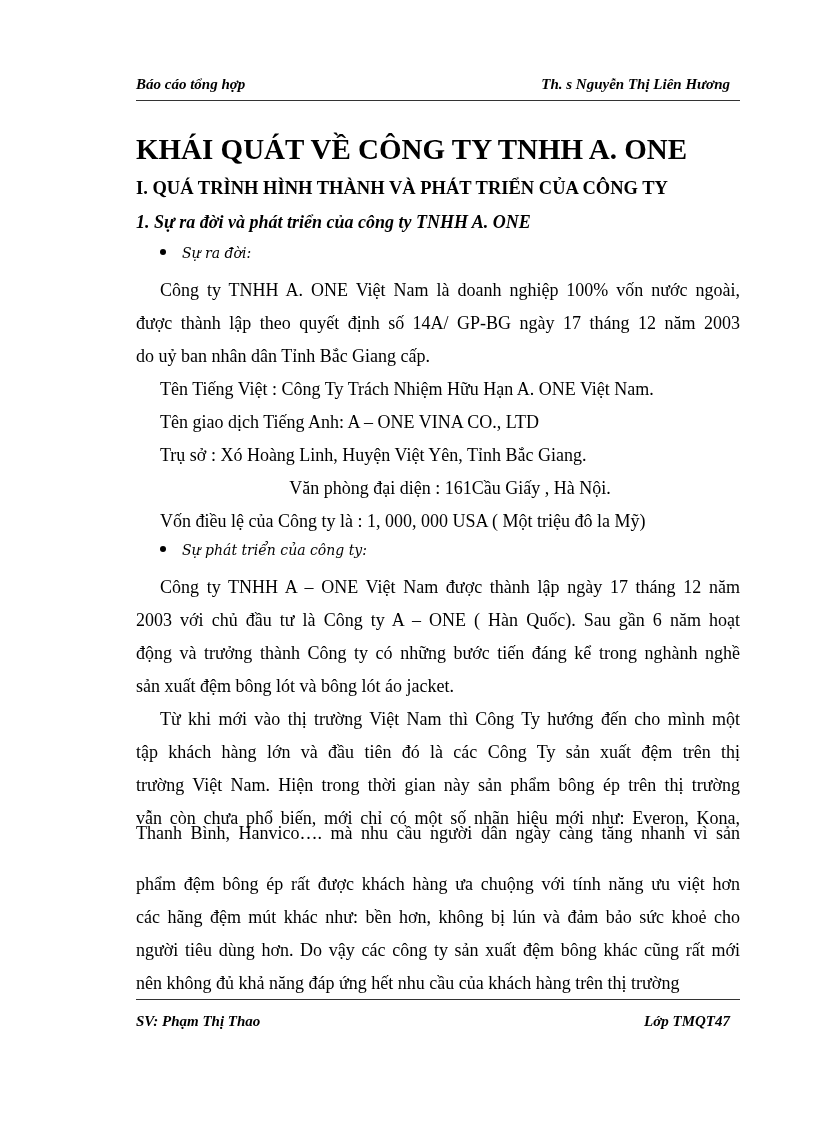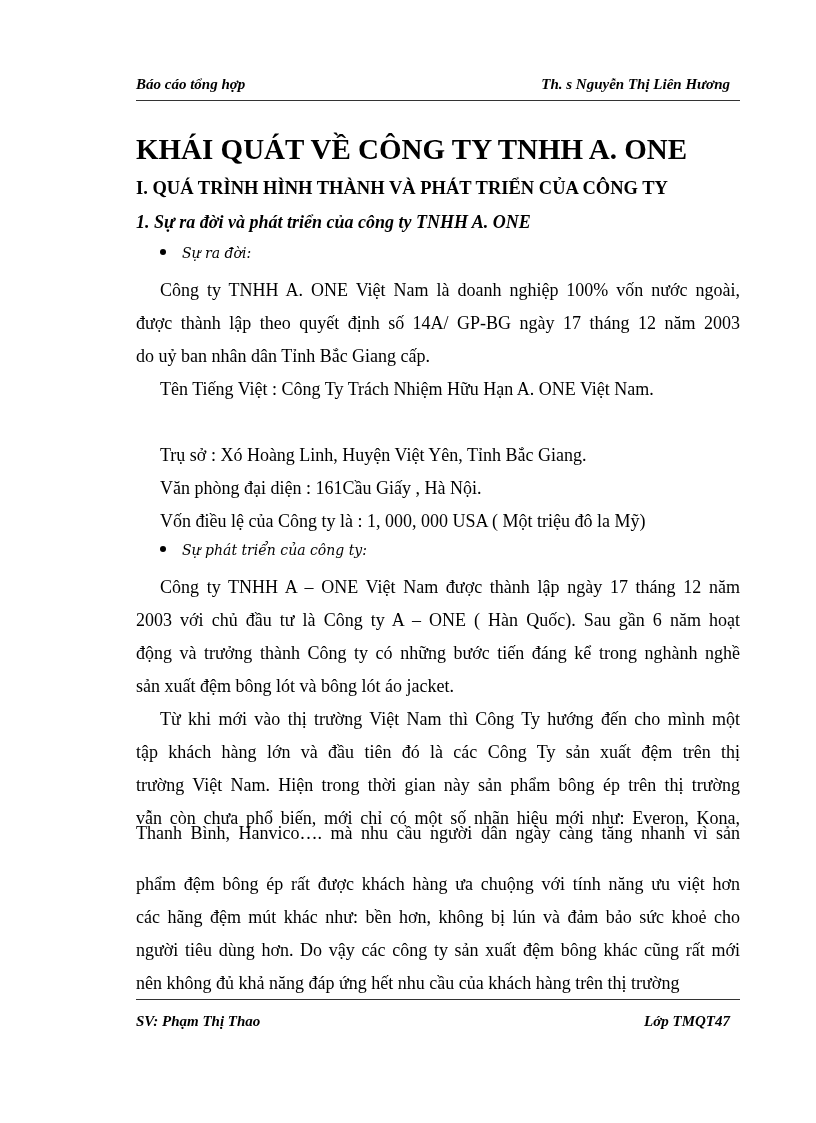--- a/index.html
+++ b/index.html
@@ -51,22 +51,23 @@
 
   <div class="bullet" style="top:245px;">
     <span class="dot"></span><span>Sự ra đời:</span>
   </div>
 
   <div class="line justify indent" style="top:280px;">Công ty TNHH A. ONE Việt Nam là doanh nghiệp 100% vốn nước ngoài,</div>
   <div class="line justify" style="top:313px;">được thành lập theo quyết định số 14A/ GP-BG ngày 17 tháng 12 năm 2003</div>
   <div class="line indent" style="top:379px;">Tên Tiếng Việt : Công Ty Trách Nhiệm Hữu Hạn A. ONE Việt Nam.</div>
 
   <div class="line" style="top:346px;">do uỷ ban nhân dân Tỉnh Bắc Giang cấp.</div>
+  <div class="line indent" style="top:412px;">Tên giao dịch Tiếng Anh: A – ONE VINA CO., LTD</div>
   <div class="line indent" style="top:445px;">Trụ sở : Xó Hoàng Linh, Huyện Việt Yên, Tỉnh Bắc Giang.</div>
-  <div class="line indent" style="top:478px;">Văn phòng đại diện : 161Cầu Giấy , Hà Nội.</div>
+  <div class="line indent" style="top:478px;text-align:center;">Văn phòng đại diện : 161Cầu Giấy , Hà Nội.</div>
   <div class="line indent" style="top:511px;">Vốn điều lệ của Công ty là : 1, 000, 000 USA ( Một triệu đô la Mỹ)</div>
 
   <div class="bullet" style="top:542px;">
     <span class="dot"></span><span>Sự phát triển của công ty:</span>
   </div>
 
   <div class="line justify indent" style="top:577px;">Công ty TNHH A – ONE Việt Nam được thành lập ngày 17 tháng 12 năm</div>
   <div class="line justify" style="top:610px;">2003 với chủ đầu tư là Công ty A – ONE ( Hàn Quốc). Sau gần 6 năm hoạt</div>
   <div class="line justify" style="top:643px;">động và trưởng thành Công ty có những bước tiến đáng kể trong nghành nghề</div>
   <div class="line" style="top:676px;">sản xuất đệm bông lót và bông lót áo jacket.</div>

